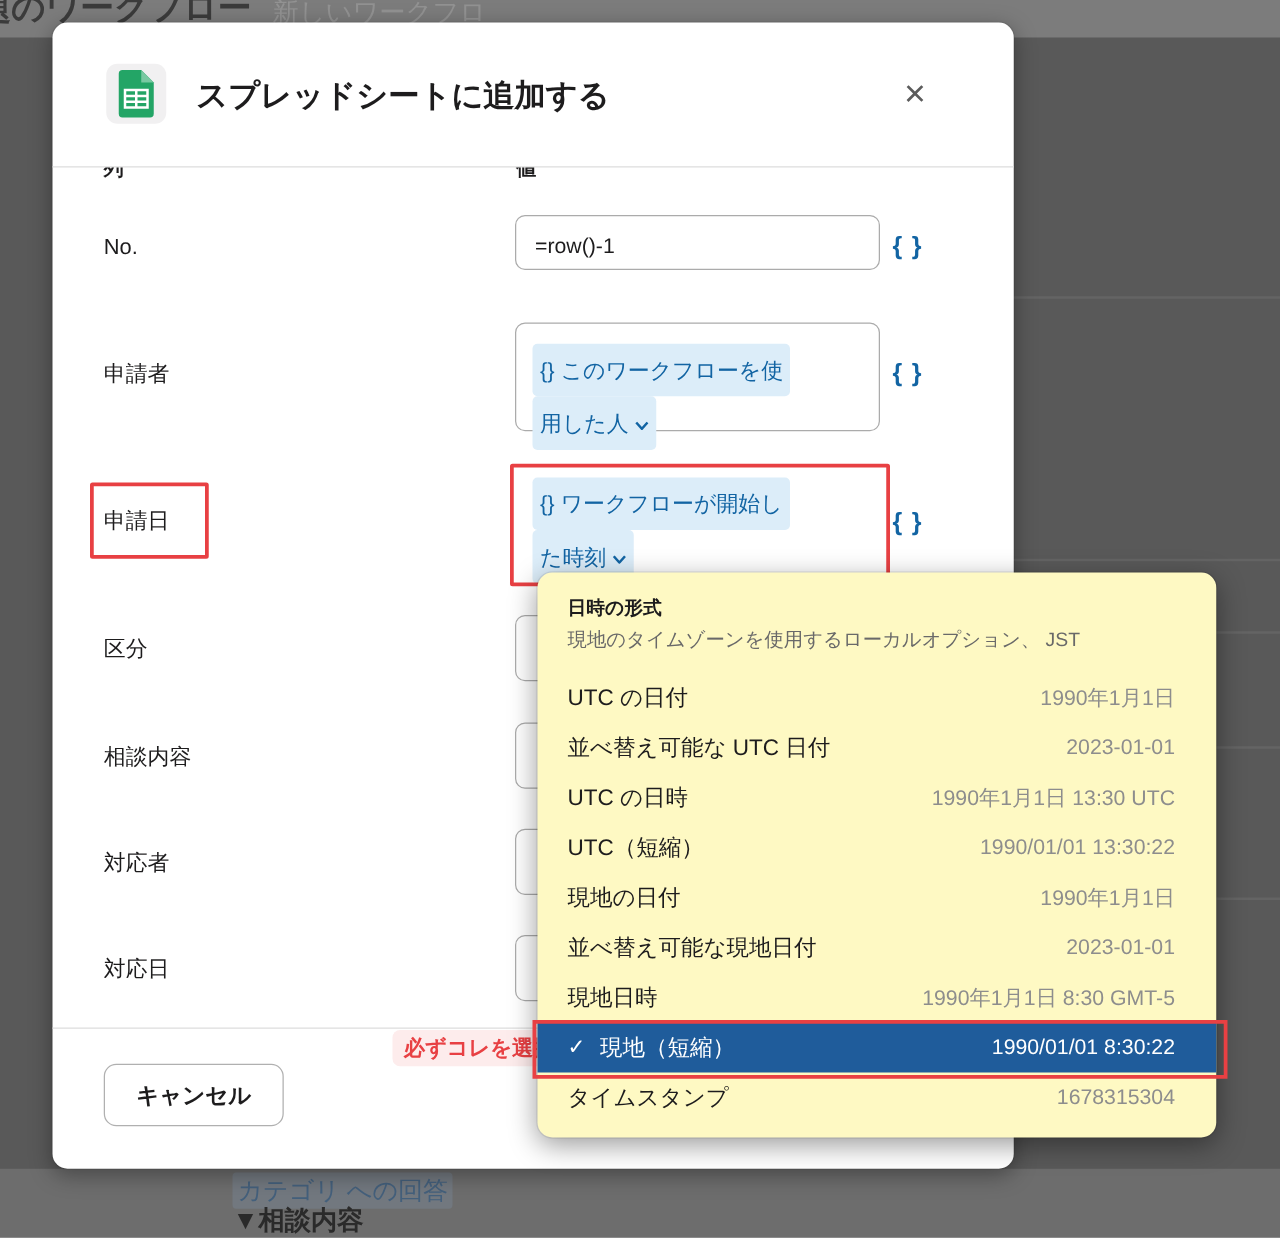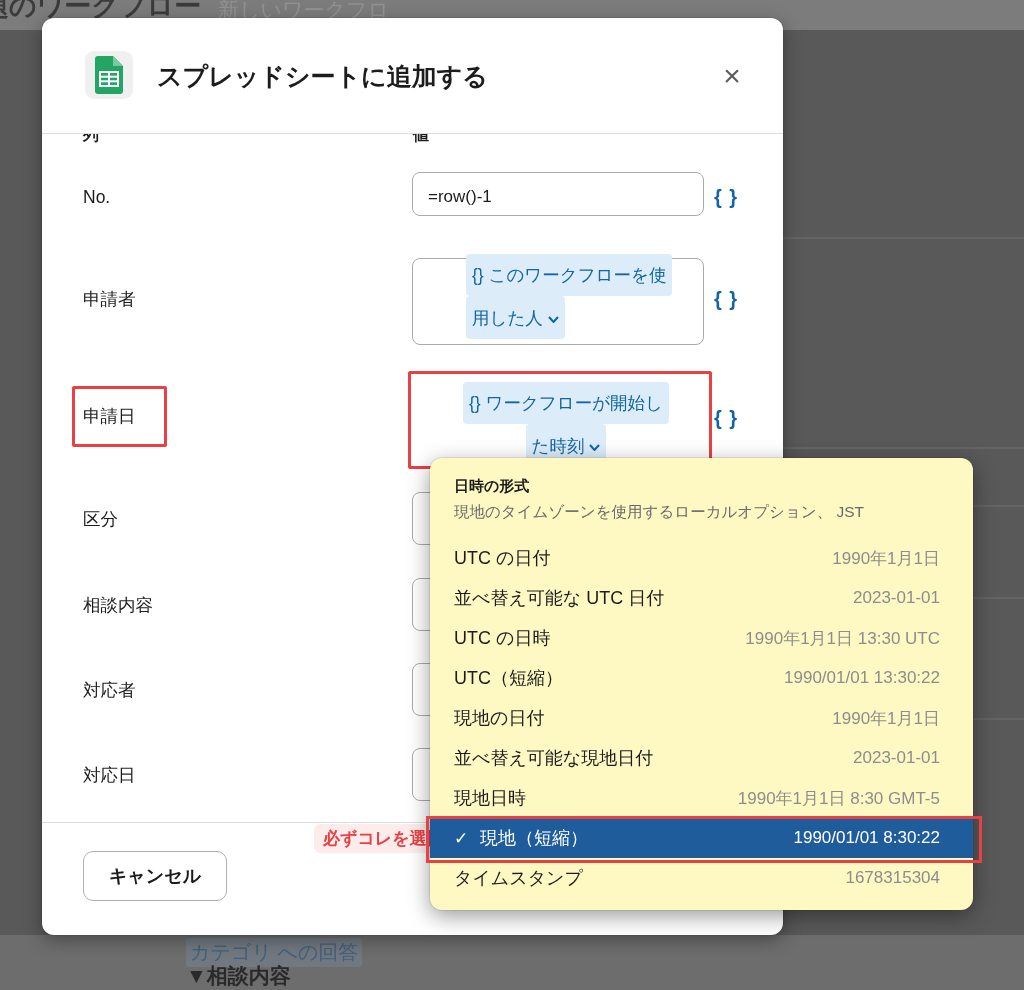--- a/index.html
+++ b/index.html
@@ -17,20 +17,21 @@
   .bg-bottom{position:absolute;left:0;top:935px;width:1024px;height:55px;background:#6d6d6d;overflow:hidden;}
   .bg-answer-token{position:absolute;left:186px;top:3px;font-size:20px;color:#44607c;background:rgba(130,160,190,0.22);padding:1px 4px;border-radius:3px;white-space:nowrap;}
   .bg-bold-text{position:absolute;left:186px;top:27px;font-size:21px;font-weight:bold;color:#2a2a2a;white-space:nowrap;}
 
   
   .modal{
     position:absolute;left:42px;top:18px;width:741px;height:917px;
     background:#ffffff;border-radius:12px;
     box-shadow:0 0 0 1px rgba(0,0,0,.06),0 5px 18px rgba(0,0,0,.35);
     z-index:10;
+    padding-left:28px;
   }
   .modal-header{position:absolute;left:0;top:0;width:100%;height:115px;}
   .sheet-tile{position:absolute;left:43px;top:33px;width:48px;height:48px;background:#f1f0f1;border-radius:9px;display:flex;align-items:center;justify-content:center;}
   .modal-title{position:absolute;left:115px;top:42px;font-size:25px;font-weight:800;color:#1d1c1d;white-space:nowrap;}
   .close-btn{position:absolute;left:668px;top:36px;width:44px;height:44px;display:flex;align-items:center;justify-content:center;font-size:30px;color:#5c5c5c;cursor:pointer;}
   .header-divider{position:absolute;left:0;top:115px;width:100%;height:1px;background:#dddddd;}
   .footer-divider{position:absolute;left:0;top:804px;width:100%;height:1px;background:#dddddd;}
 
   .clip-headers{position:absolute;left:0;top:116px;width:100%;height:15px;overflow:hidden;}
   .col-head{position:absolute;top:-9px;font-size:16px;font-weight:bold;color:#1d1c1d;}
@@ -121,30 +122,30 @@
   </div>
 
   <div class="row-label" style="top:169px;">No.</div>
   <div class="field" style="top:154px;height:44px;">
     <div class="field-text">=row()-1</div>
   </div>
   <div class="insert-btn" style="top:168px;">{ }</div>
 
   <div class="row-label" style="top:269px;">申請者</div>
   <div class="field" style="top:240px;height:87px;"></div>
-  <div class="token-wrap" style="top:236px;margin-left:40px;">
+  <div class="token-wrap" style="top:257px;">
     <span class="token-line">{} このワークフローを使</span><br>
     <span class="token-line"><span>用した人</span><span class="chev"><svg width="11" height="7" viewBox="0 0 11 7">
             <polyline points="1,1 5.5,6 10,1" fill="none" stroke="#1264a3" stroke-width="2"></polyline>
           </svg></span></span>
   </div>
   <div class="insert-btn" style="top:270px;">{ }</div>
 
   <div class="row-label" style="top:386px;">申請日</div>
-  <div class="token-wrap" style="top:364px;text-align:center;">
+  <div class="token-wrap" style="top:364px;">
     <span class="token-line">{} ワークフローが開始し</span><br>
     <span class="token-line"><span>た時刻</span><span class="chev"><svg width="11" height="7" viewBox="0 0 11 7">
             <polyline points="1,1 5.5,6 10,1" fill="none" stroke="#1264a3" stroke-width="2"></polyline>
           </svg></span></span>
   </div>
   <div class="insert-btn" style="top:389px;">{ }</div>
 
   <div class="row-label" style="top:489px;">区分</div>
   <div class="field" style="top:474px;height:53px;"></div>
 

